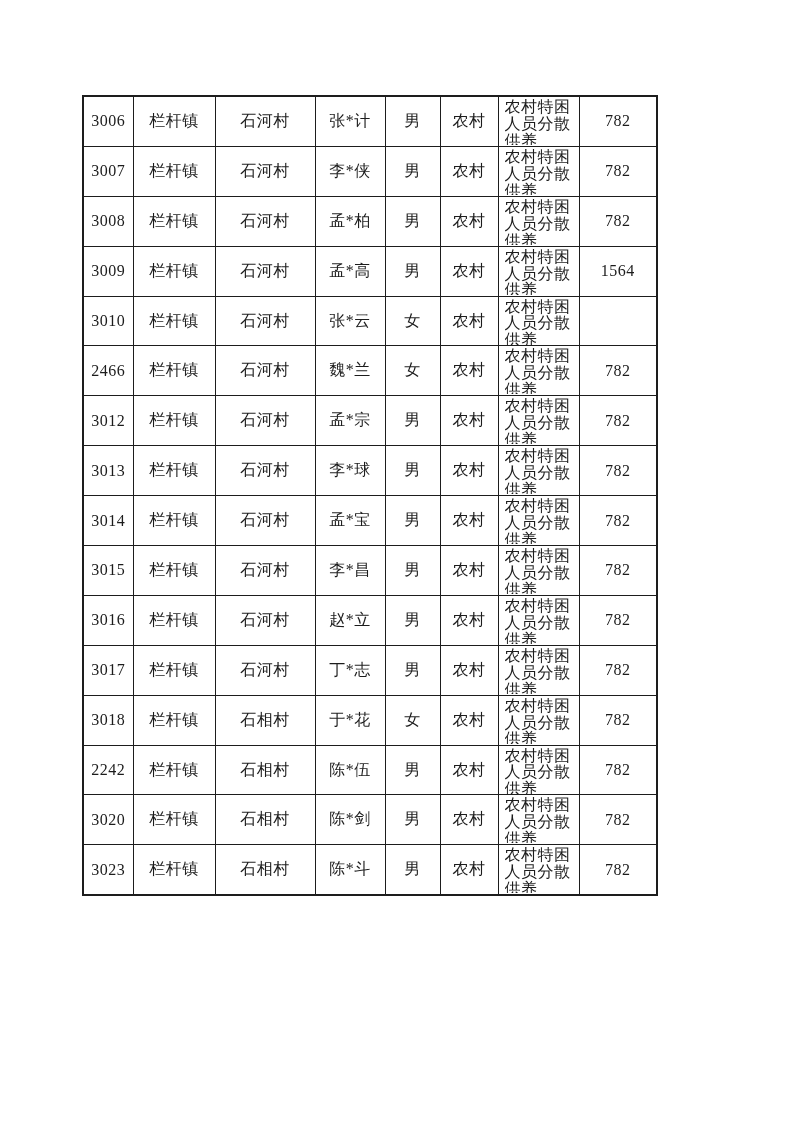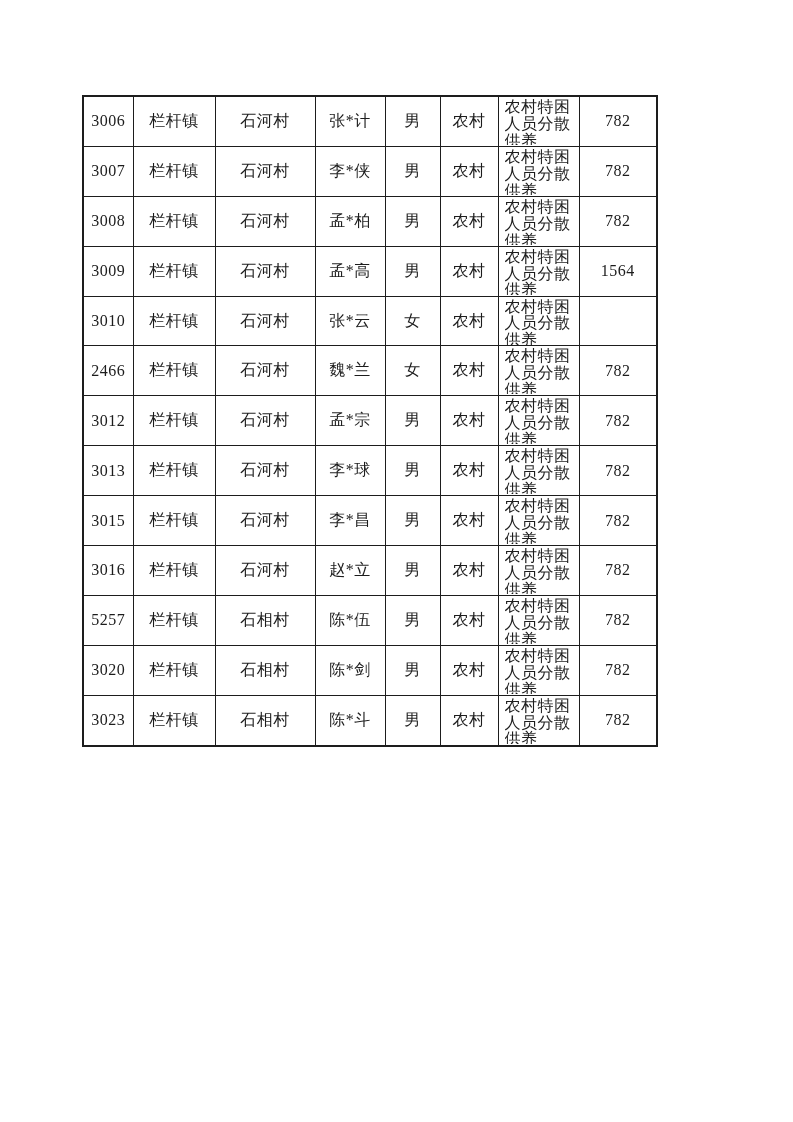--- a/index.html
+++ b/index.html
@@ -164,20 +164,32 @@
     <td>石河村</td>
     <td>李*球</td>
     <td>男</td>
     <td>农村</td>
     <td class="cat-cell">
       <div class="cat-clip">农村特困人员分散供养</div>
     </td>
     <td>782</td>
   </tr>
         <tr>
+    <td>3014</td>
+    <td>栏杆镇</td>
+    <td>石河村</td>
+    <td>孟*宝</td>
+    <td>男</td>
+    <td>农村</td>
+    <td class="cat-cell">
+      <div class="cat-clip">农村特困人员分散供养</div>
+    </td>
+    <td>782</td>
+  </tr>
+        <tr>
     <td>3015</td>
     <td>栏杆镇</td>
     <td>石河村</td>
     <td>李*昌</td>
     <td>男</td>
     <td>农村</td>
     <td class="cat-cell">
       <div class="cat-clip">农村特困人员分散供养</div>
     </td>
     <td>782</td>
@@ -188,21 +200,45 @@
     <td>石河村</td>
     <td>赵*立</td>
     <td>男</td>
     <td>农村</td>
     <td class="cat-cell">
       <div class="cat-clip">农村特困人员分散供养</div>
     </td>
     <td>782</td>
   </tr>
         <tr>
-    <td>5257</td>
+    <td>3017</td>
+    <td>栏杆镇</td>
+    <td>石河村</td>
+    <td>丁*志</td>
+    <td>男</td>
+    <td>农村</td>
+    <td class="cat-cell">
+      <div class="cat-clip">农村特困人员分散供养</div>
+    </td>
+    <td>782</td>
+  </tr>
+        <tr>
+    <td>3018</td>
+    <td>栏杆镇</td>
+    <td>石相村</td>
+    <td>于*花</td>
+    <td>女</td>
+    <td>农村</td>
+    <td class="cat-cell">
+      <div class="cat-clip">农村特困人员分散供养</div>
+    </td>
+    <td>782</td>
+  </tr>
+        <tr>
+    <td>2242</td>
     <td>栏杆镇</td>
     <td>石相村</td>
     <td>陈*伍</td>
     <td>男</td>
     <td>农村</td>
     <td class="cat-cell">
       <div class="cat-clip">农村特困人员分散供养</div>
     </td>
     <td>782</td>
   </tr>

